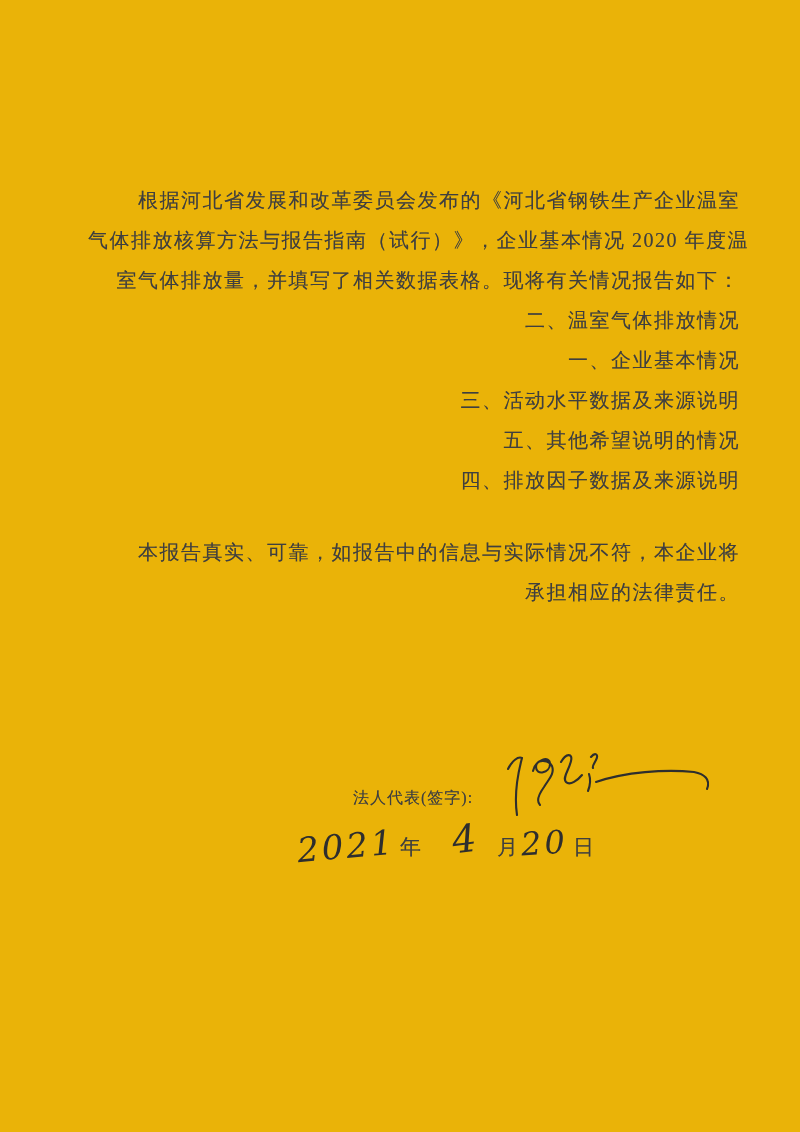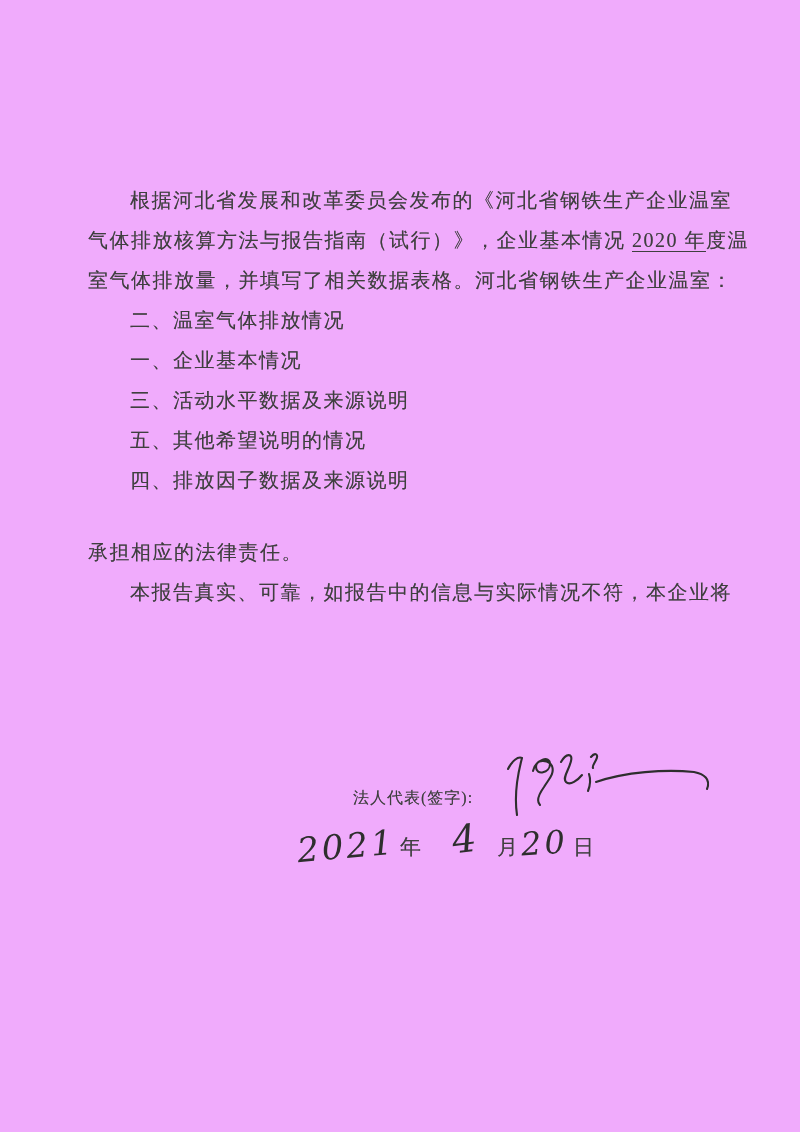--- a/index.html
+++ b/index.html
@@ -5,41 +5,41 @@
   html, body {
     margin: 0;
     padding: 0;
     background: #ffffff;
   }
   .page {
     position: relative;
     width: 800px;
     height: 1132px;
     overflow: hidden;
-    background: #f0abfc;
+    background: #eab308;
     font-family: "Liberation Serif", "DejaVu Serif", serif;
     color: #3f3f3f;
+    text-align: right;
   }
   .block {
     position: absolute;
     left: 88px;
     width: 652px;
   }
   .line {
     height: 40px;
     line-height: 40px;
     font-size: 20px;
     letter-spacing: 1.5px;
     white-space: nowrap;
     
     text-shadow: 0 0 0.6px rgba(70,70,70,0.55);
   }
   .indent { padding-left: 42px; }
   .year-underline {
-    text-decoration: underline;
     text-underline-offset: 4px;
     text-decoration-thickness: 1px;
   }
   .sig-label {
     position: absolute;
     left: 353px;
     top: 788px;
     font-size: 16px;
     letter-spacing: 1px;
     text-shadow: 0 0 0.6px rgba(70,70,70,0.55);
@@ -80,34 +80,34 @@
   }
 </style>
 </head>
 <body>
 
 <div class="page">
 
   <section class="block" style="top:180px">
     <div class="line indent">根据河北省发展和改革委员会发布的《河北省钢铁生产企业温室</div>
     <div class="line"><span>气体排放核算方法与报告指南（试行）》，企业基本情况 </span><span class="year-underline">2020 年</span><span>度温</span></div>
-    <div class="line">室气体排放量，并填写了相关数据表格。河北省钢铁生产企业温室：</div>
+    <div class="line">室气体排放量，并填写了相关数据表格。现将有关情况报告如下：</div>
   </section>
 
   <section class="block" style="top:300px">
     <div class="line indent">二、温室气体排放情况</div>
     <div class="line indent">一、企业基本情况</div>
     <div class="line indent">三、活动水平数据及来源说明</div>
     <div class="line indent">五、其他希望说明的情况</div>
     <div class="line indent">四、排放因子数据及来源说明</div>
   </section>
 
   <section class="block" style="top:532px">
+    <div class="line indent">本报告真实、可靠，如报告中的信息与实际情况不符，本企业将</div>
     <div class="line">承担相应的法律责任。</div>
-    <div class="line indent">本报告真实、可靠，如报告中的信息与实际情况不符，本企业将</div>
   </section>
 
   <div class="sig-label">法人代表(签字):</div>
 
   <svg class="sig-svg" viewBox="0 0 215 72" aria-hidden="true">
 
     <path d="M5,20 C9,12 15,7 19,9 C15,24 11,46 14,66"></path>
 
     <path d="M30,22 C33,10 47,6 47,15 C47,24 33,27 33,18 C33,10 45,10 49,17 C52,25 45,31 41,38 C36,45 33,52 37,56"></path>
 

